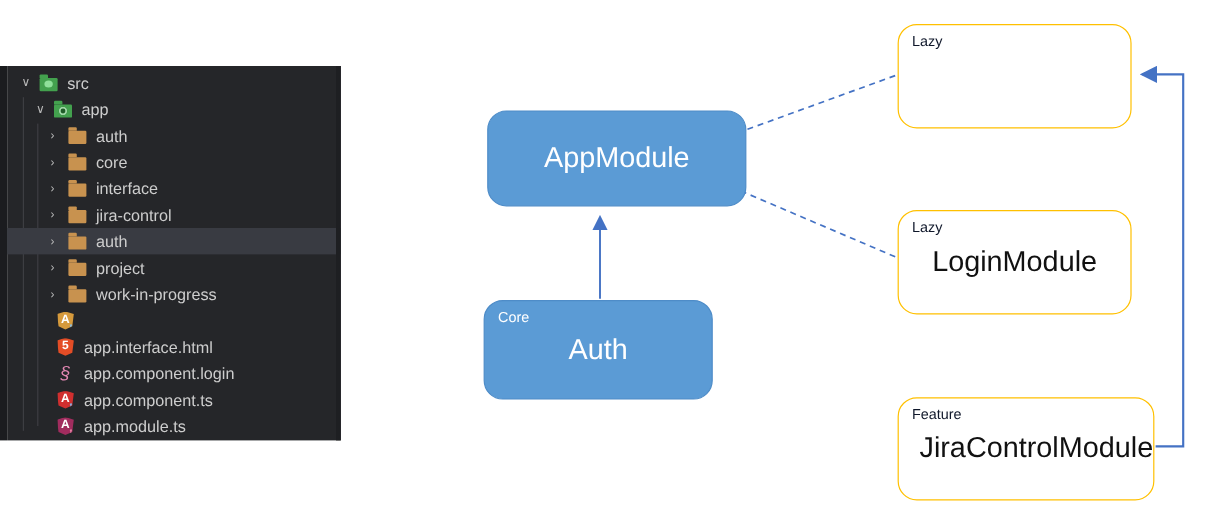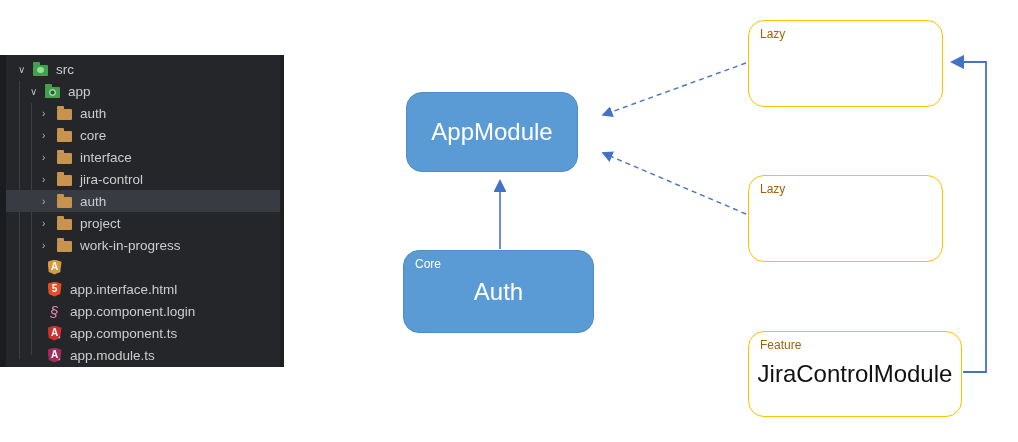--- a/index.html
+++ b/index.html
@@ -52,27 +52,27 @@
 
   
   .diagram{position:absolute;inset:0;pointer-events:none;}
   .connectors{position:absolute;left:0;top:0;width:1018px;height:442px;}
   .node{position:absolute;border-radius:16px;display:flex;align-items:center;justify-content:center;
     box-sizing:border-box;font-size:24px;}
   .node.blue{background:#5b9bd5;border:1px solid #4e8cc8;color:#ffffff;}
   .node.yellow{background:#ffffff;border:1.5px solid #ffc000;color:#111111;}
   .node .tag{position:absolute;top:6px;left:11px;font-size:12px;font-weight:normal;}
   .node.blue .tag{color:#ffffff;}
-  .node.yellow .tag{color:#a16207;}
-
-  #node-app-module{left:406px;top:92px;width:172px;height:80px;}
+  .node.yellow .tag{color:#0f172a;}
+
+  #node-app-module{left:406px;top:92px;width:216px;height:80px;}
   #node-auth{left:403px;top:250px;width:191px;height:83px;}
   #node-project-module{left:748px;top:20px;width:195px;height:87px;}
   #node-login-module{left:748px;top:175px;width:195px;height:87px;}
-  #node-jira-control-module{left:748px;top:331px;width:214px;height:86px;}
+  #node-jira-control-module{left:748px;top:331px;width:214px;height:86px;justify-content:flex-end;}
 </style>
 </head>
 <body>
 
 <div class="edge-strip"></div>
 
 <aside class="explorer">
   <div class="guide g1"></div>
   <div class="guide g2"></div>
 
@@ -202,19 +202,20 @@
     <span class="tag">Core</span>
     <span>Auth</span>
   </div>
 
   <div class="node yellow" id="node-project-module">
     <span class="tag">Lazy</span>
   </div>
 
   <div class="node yellow" id="node-login-module">
     <span class="tag">Lazy</span>
+    <span>LoginModule</span>
   </div>
 
   <div class="node yellow" id="node-jira-control-module">
     <span class="tag">Feature</span>
     <span>JiraControlModule</span>
   </div>
 </div>
 
 </body></html>

